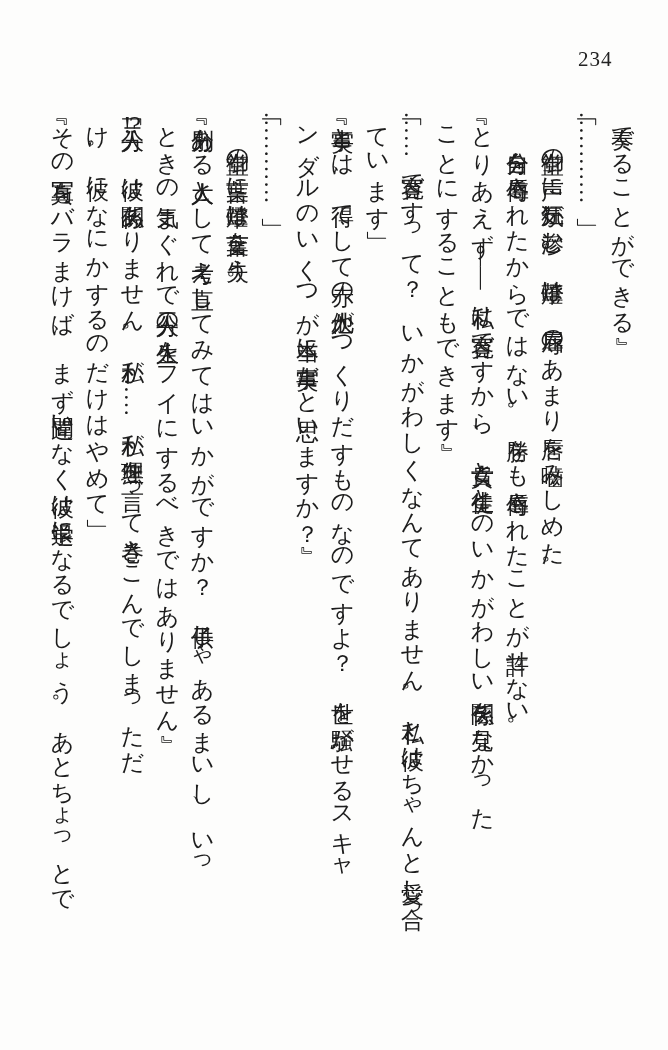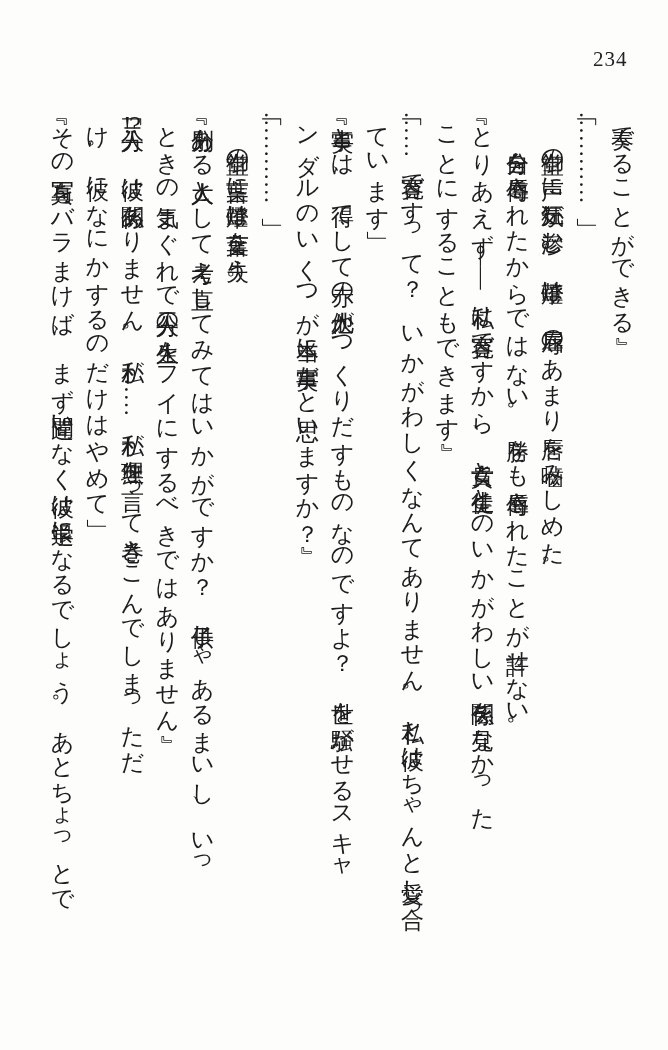--- a/index.html
+++ b/index.html
@@ -14,21 +14,21 @@
     overflow: hidden;
   }
   .page {
     position: absolute;
     inset: 0;
     background: #fdfdfc;
   }
   .page-number {
     position: absolute;
     top: 47px;
-    left: 593px;
+    left: 578px;
     font-family: "Liberation Serif", "DejaVu Serif", serif;
     font-size: 21px;
     letter-spacing: 1px;
     color: #222;
   }
   .text-block {
     position: absolute;
     top: 111px;
     right: 28px;
     width: 596px;

